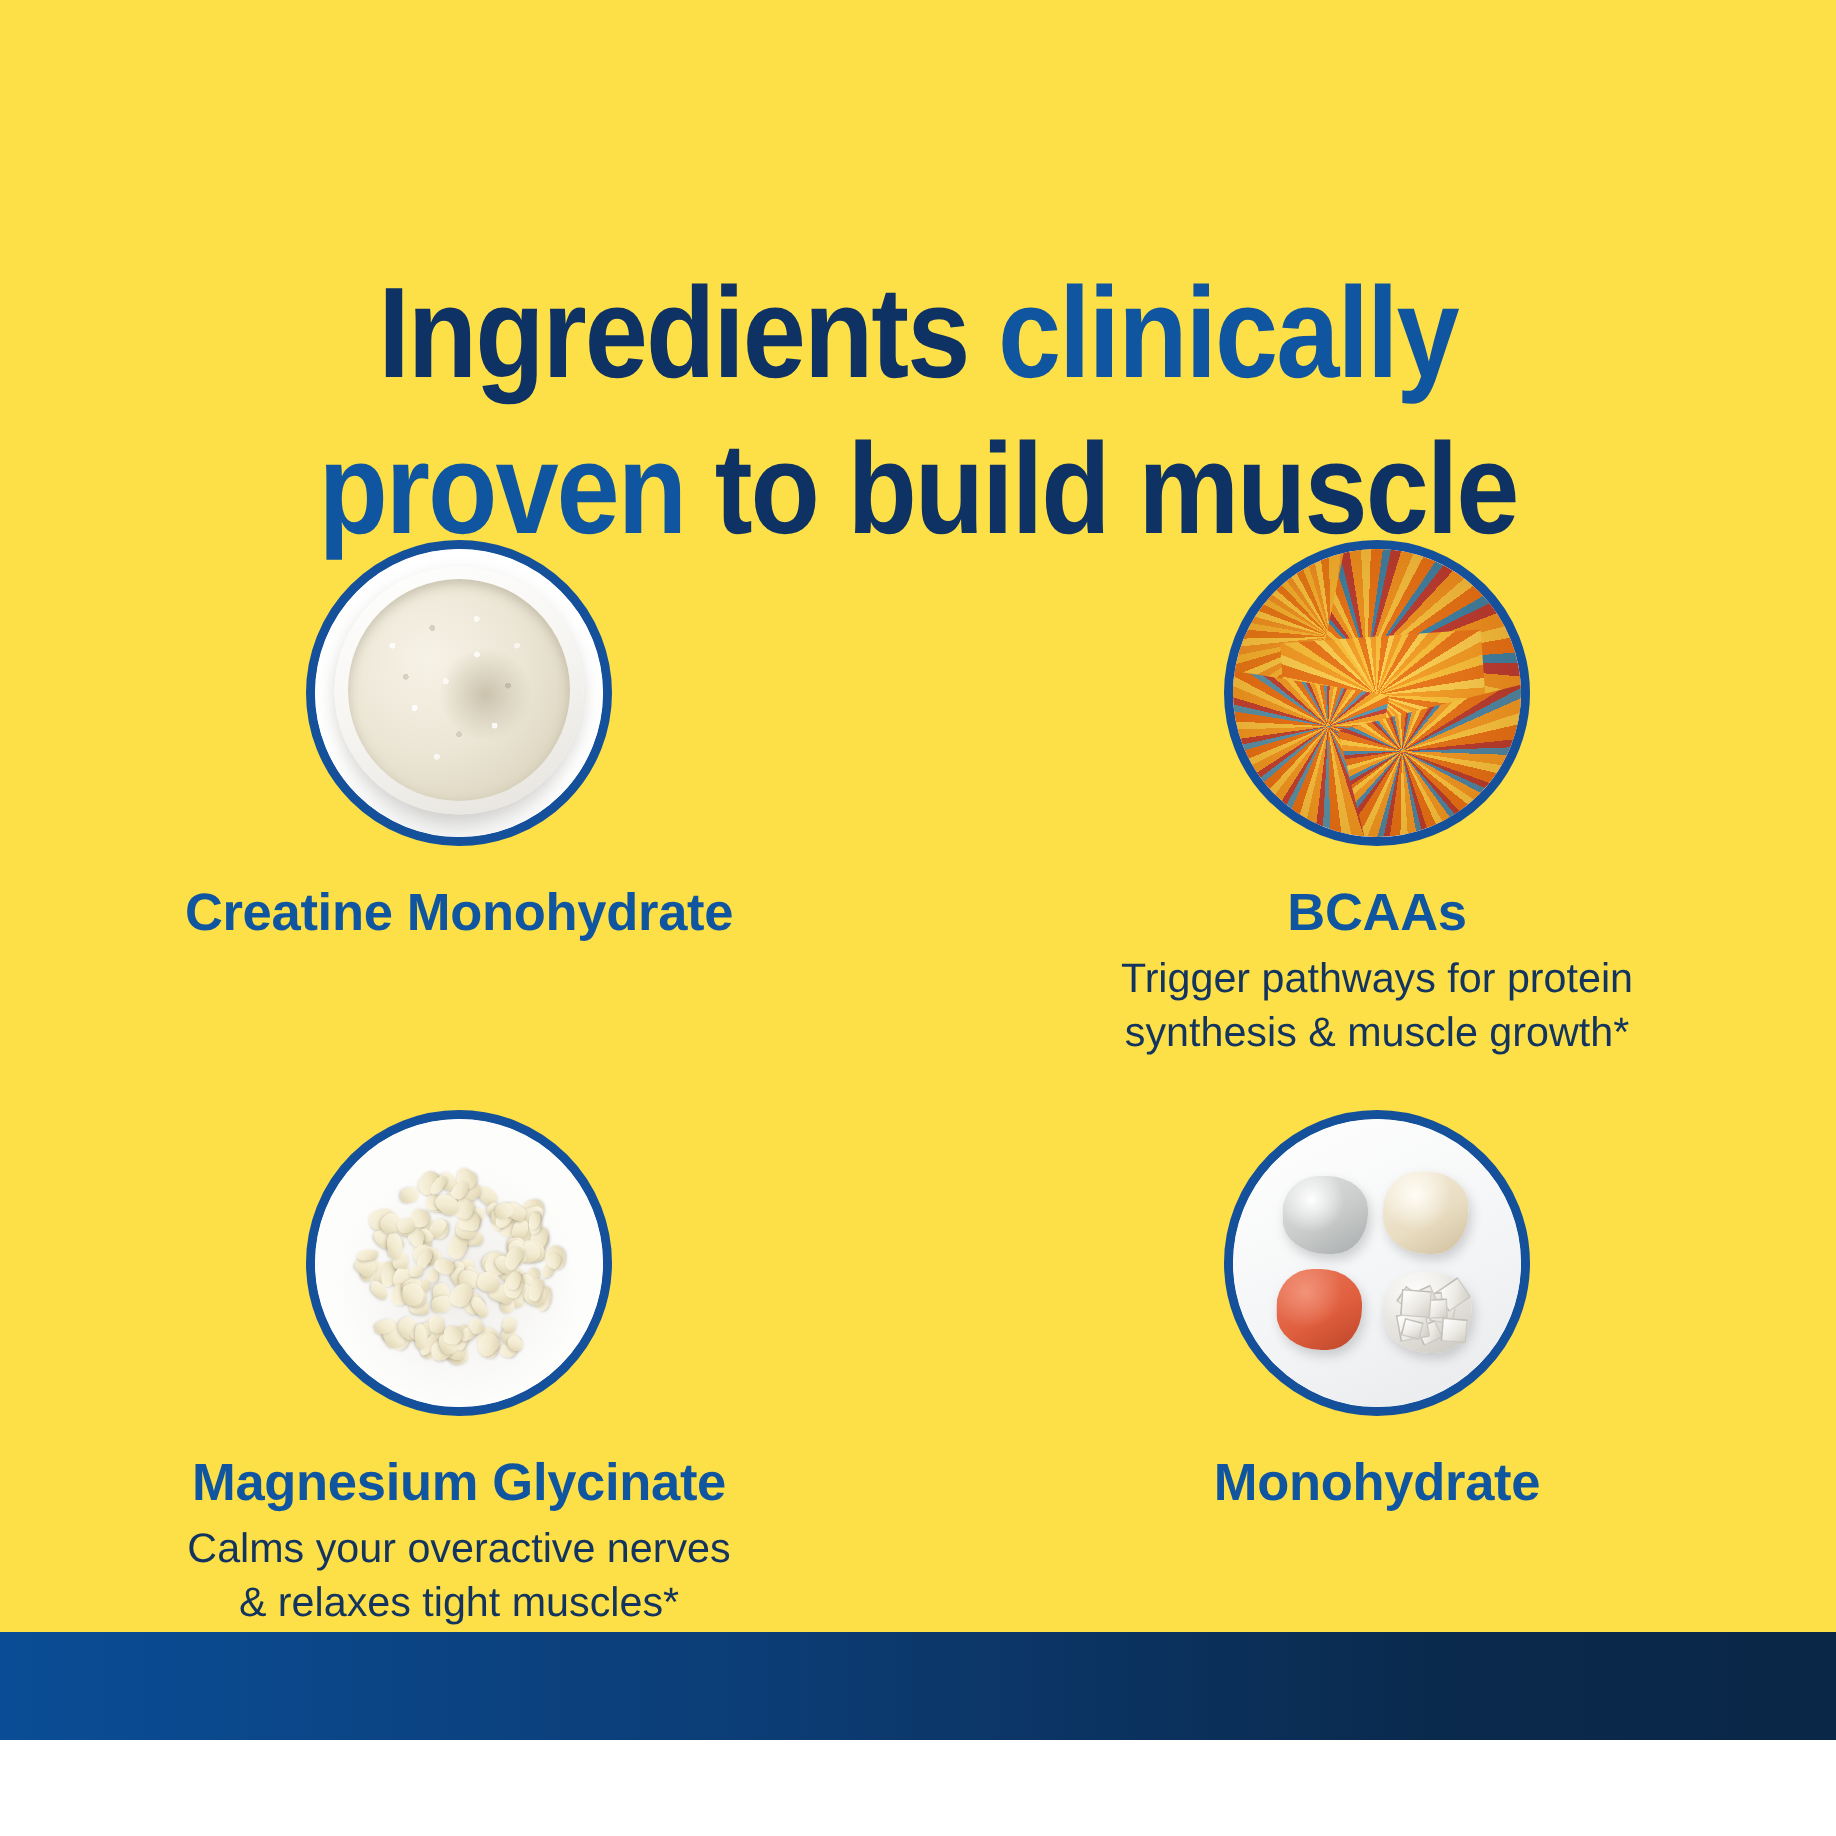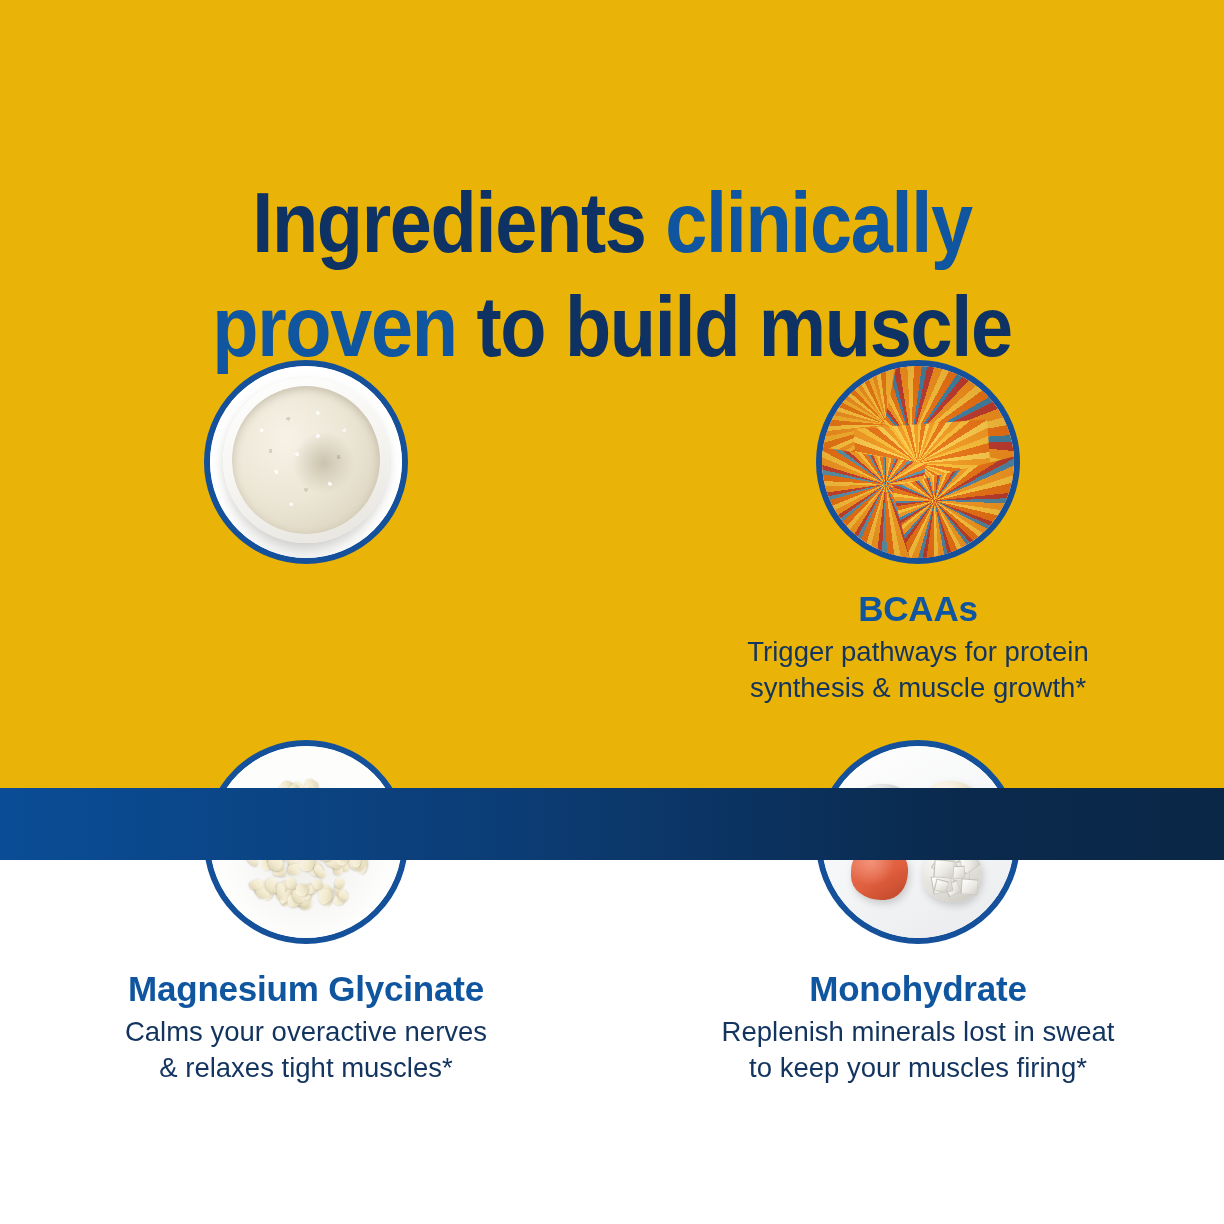--- a/index.html
+++ b/index.html
@@ -12,22 +12,22 @@
     height: 1224px;
     background: #ffffff;
     font-family: "Liberation Sans", sans-serif;
     overflow: hidden;
     position: relative;
   }
 
   .page {
     position: relative;
     width: 1224px;
-    height: 860px;
-    background: #eab308;
+    height: 1160px;
+    background: #fde047;
     box-sizing: border-box;
   }
 
   
   .headline {
     position: absolute;
     top: 112px;
     left: 0;
     width: 1224px;
     text-align: center;
@@ -276,20 +276,21 @@
     <div class="cell">
       <div class="medallion">
         <div class="inner">
           <div class="bowl-bg"></div>
           <div class="bowl-rim"></div>
           <div class="bowl-inner">
               <div class="bowl-speck"></div>
             </div>
         </div>
       </div>
+      <div class="ing-title">Creatine Monohydrate</div>
     </div>
 
     <div class="cell">
       <div class="medallion">
         <div class="inner">
           <div class="crystal-bg"></div>
           <div class="crystal-burst cb1"></div>
           <div class="crystal-burst cb2"></div>
           <div class="crystal-burst cb3"></div>
           <div class="crystal-burst cb4"></div>
@@ -483,21 +484,19 @@
                 <div class="cube" style="width: 21.6732%; height: 21.6732%; left: 33.3127%; top: 20.978%; transform: rotate(-24.0985deg);"></div>
                 <div class="cube" style="width: 19.6666%; height: 19.6666%; left: 48.9141%; top: 34.5448%; transform: rotate(-2.69451deg);"></div>
                 <div class="cube" style="width: 18.4576%; height: 18.4576%; left: 18.1831%; top: 22.4391%; transform: rotate(33.5488deg);"></div>
                 <div class="cube" style="width: 25.9653%; height: 25.9653%; left: 66.2601%; top: 58.793%; transform: rotate(4.67895deg);"></div>
                 <div class="cube" style="width: 29.9514%; height: 29.9514%; left: 19.8069%; top: 23.6546%; transform: rotate(4.25674deg);"></div>
               </div>
             </div>
         </div>
       </div>
       <div class="ing-title">Monohydrate</div>
-      <div class="ing-desc">Replenish minerals lost in sweat
-to keep your muscles firing*</div>
     </div>
 
   </div>
 
   <div class="bottom-bar"></div>
 
 </div>
 
 </body></html>

